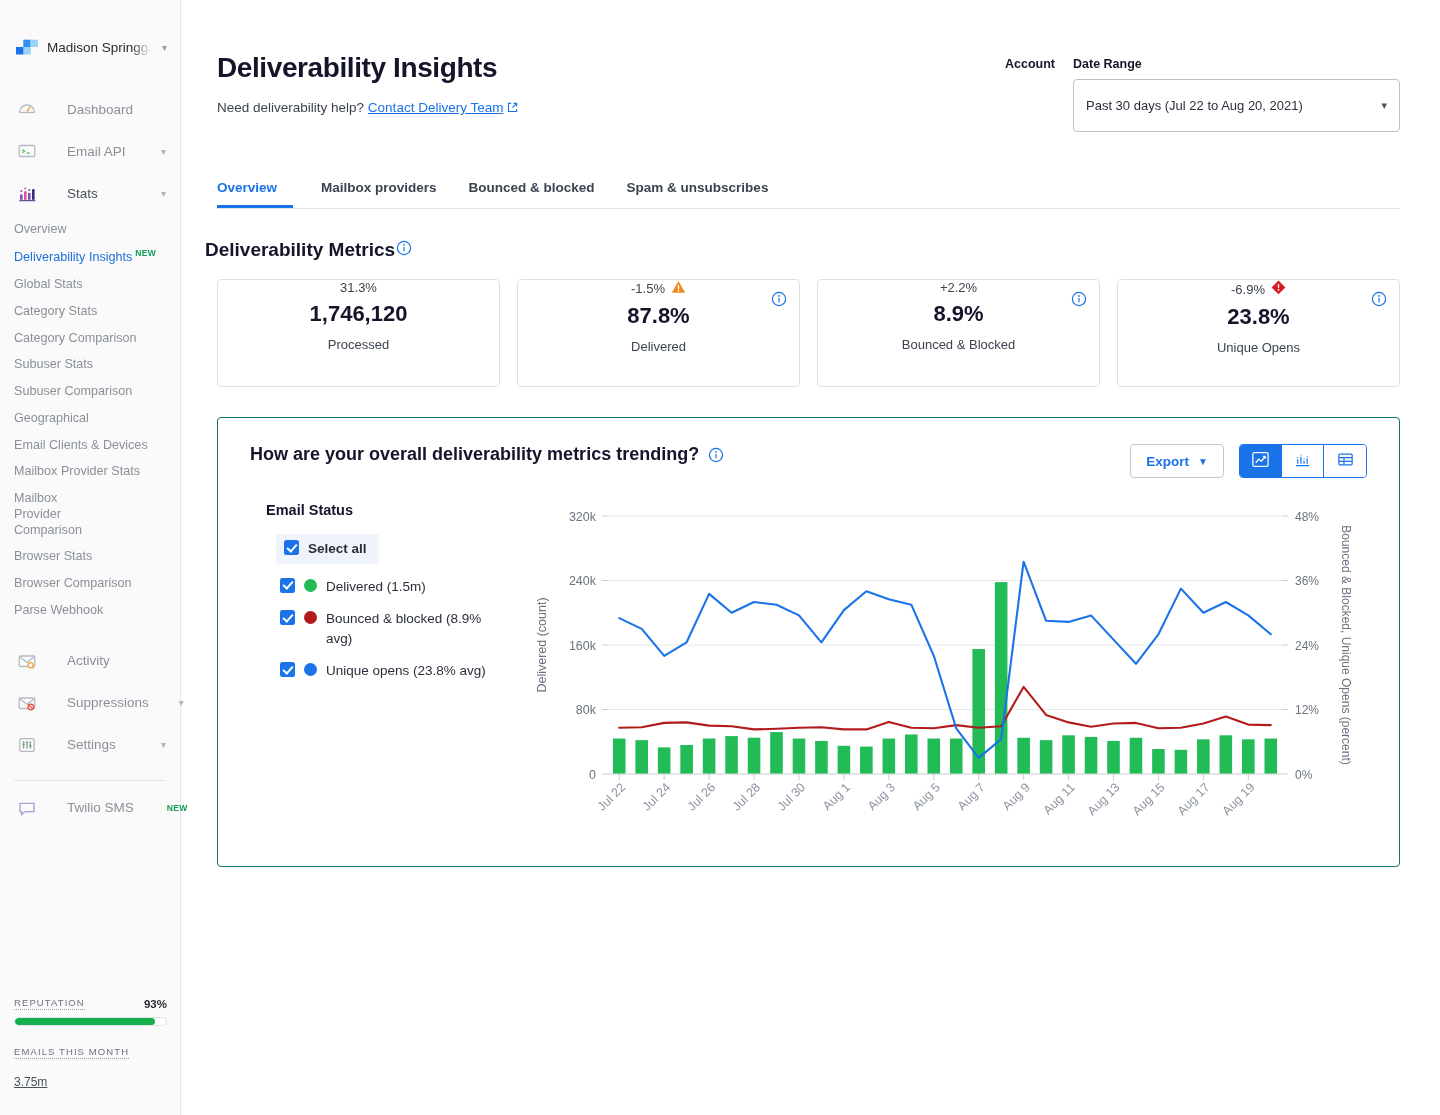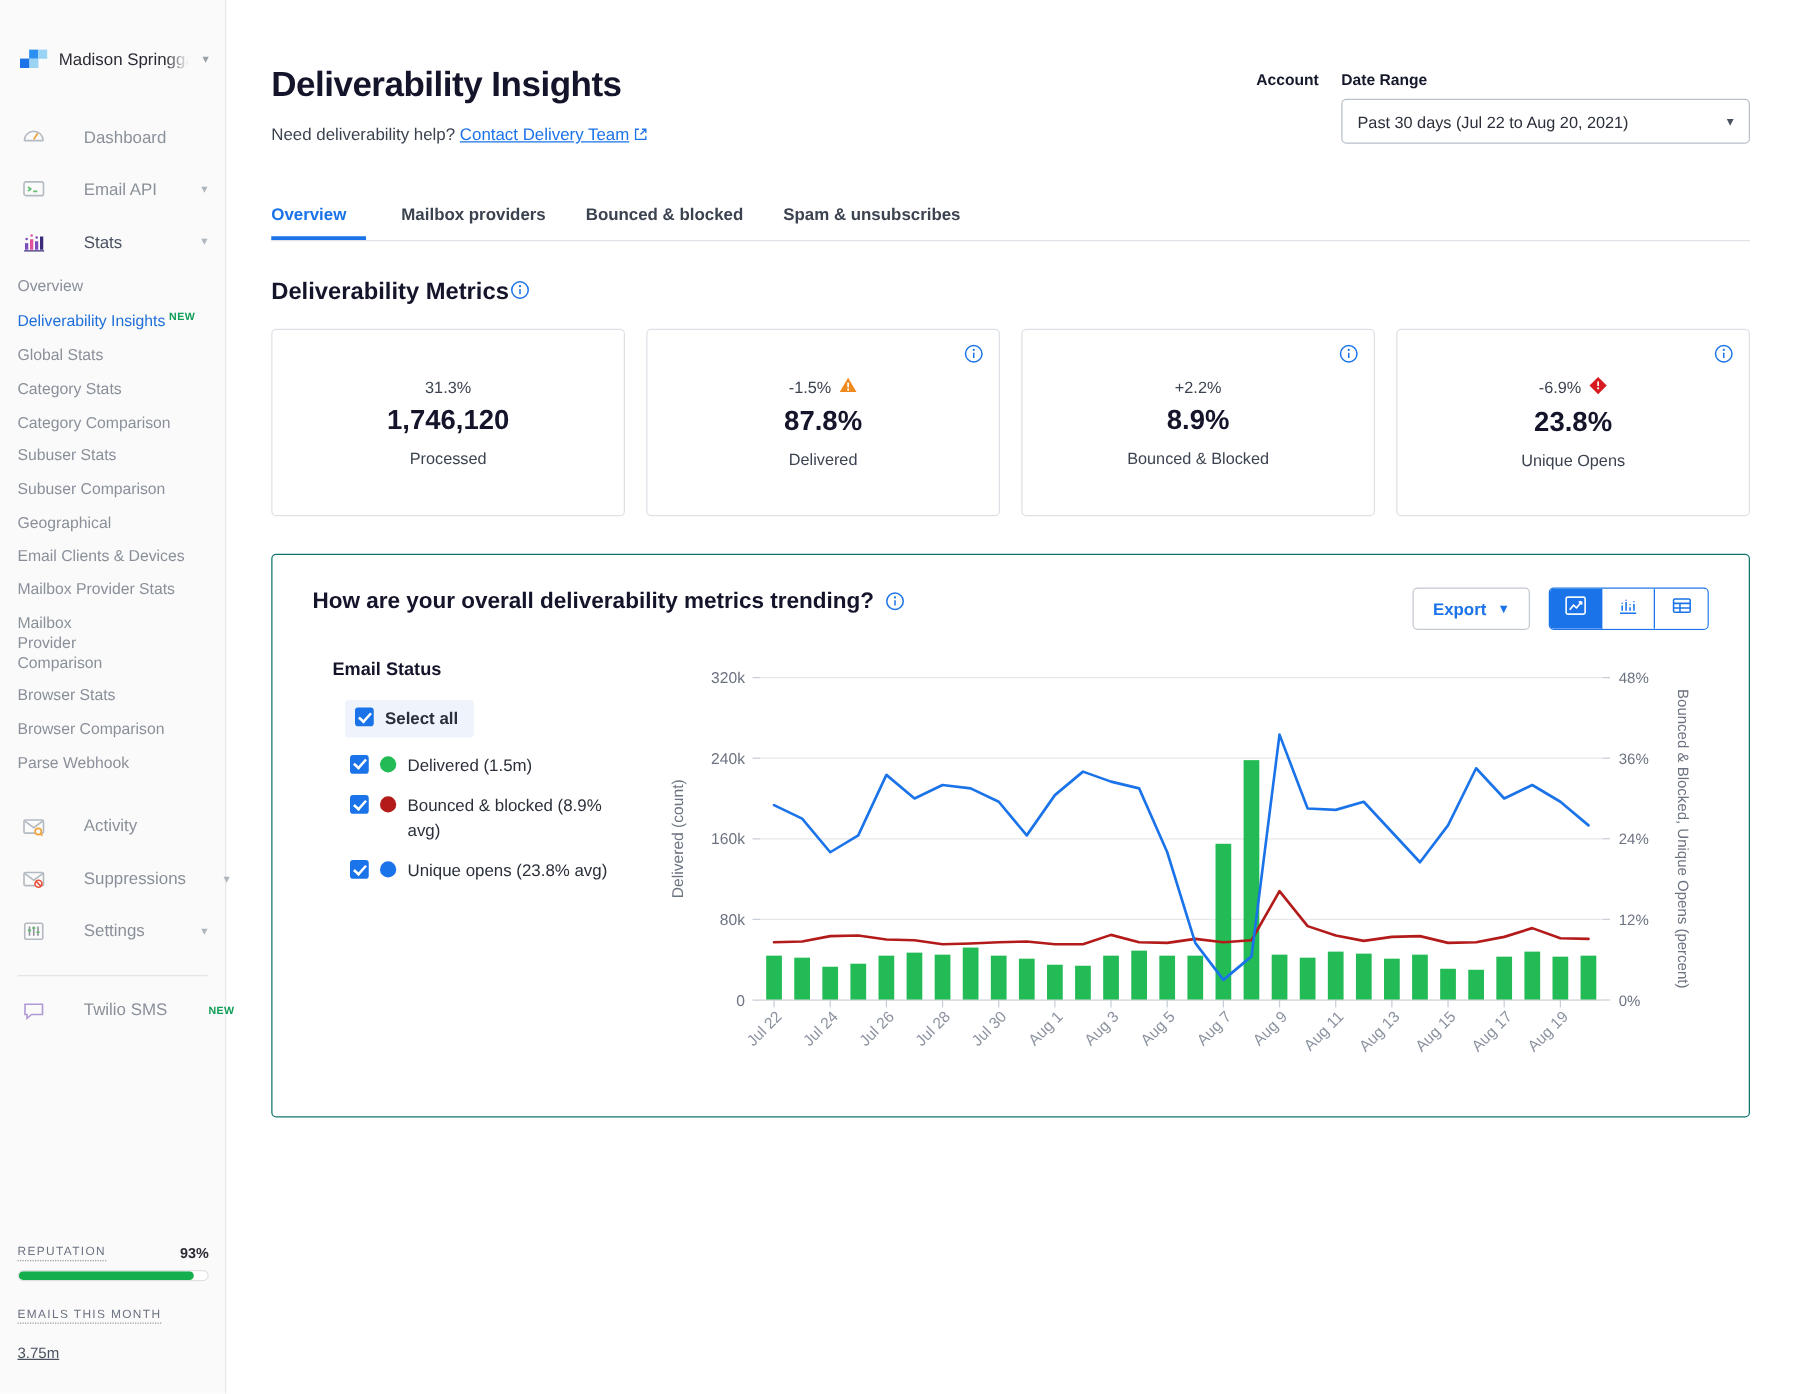--- a/index.html
+++ b/index.html
@@ -69,36 +69,36 @@
   .help-line { margin-top:16px; font-size:13.5px; color:#3c4350; }
   .help-link { color:#1a73e8; text-decoration:underline; cursor:pointer; }
   .ext-ico { display:inline-block; margin-left:4px; vertical-align:-1px; }
 
   .filters { display:flex; gap:18px; padding-top:5px; }
   .field-label { font-size:12.5px; font-weight:bold; color:#15192b; margin-bottom:8px; }
   .acct-box { width:281px; height:36px; border:1px solid #b9c0c9; border-radius:4px; display:flex; overflow:hidden; background:#fff; }
   .acct-input { flex:1; border:none; outline:none; font-size:13px; padding:0 12px; color:#2a2f3a; font-family:inherit; background:transparent; }
   .acct-clear { width:40px; border-left:1px solid #d9dde2; background:#fbfcfd; display:flex; align-items:center; justify-content:center;
                 color:#1a73e8; font-size:15px; cursor:pointer; font-weight:bold; }
-  .date-box { width:327px; height:36px; border:1px solid #b9c0c9; border-radius:4px; display:flex; align-items:center;
+  .date-box { width:327px; height:53px; border:1px solid #b9c0c9; border-radius:4px; display:flex; align-items:center;
               padding:0 12px; background:#fff; font-size:13px; color:#2a2f3a; cursor:pointer; }
   .date-box span.dv { flex:1; }
   .date-box .chev { color:#4a5260; font-size:11px; }
 
   .tabs { display:flex; gap:0; margin:38px 40px 0 36px; border-bottom:1px solid #dfe2e7; }
   .tab { padding:10px 16px 13px 16px; font-size:13.5px; font-weight:bold; color:#3c4350; cursor:pointer; white-space:nowrap; }
   .tab:first-child { padding-left:0; margin-right:12px; }
   .tab.active { color:#1a73e8; box-shadow:inset 0 -3px 0 0 #1a73e8; }
 
-  .section-head { display:flex; align-items:center; gap:1px; margin:30px 36px 0 36px; }
+  .section-head { display:flex; align-items:center; gap:1px; margin:30px 36px 0 24px; }
   .section-head h2 { font-size:19px; font-weight:bold; margin:0; color:#14142b; }
 
   .cards { display:flex; gap:17px; margin:18px 40px 0 36px; }
-  .card { flex:1; border:1px solid #dde1e6; border-radius:4px; background:#fff; height:150px;
-          position:relative; display:flex; flex-direction:column; align-items:center; justify-content:center; }
+  .card { flex:1; border:1px solid #dde1e6; border-radius:4px; background:#fff; height:108px;
+          position:relative; display:flex; flex-direction:column; align-items:center; justify-content:flex-start; }
   .card-info { position:absolute; top:11px; right:12px; }
   .card-delta { font-size:13px; color:#3c4350; display:flex; align-items:center; gap:6px; }
   .card-val { font-size:22px; font-weight:bold; margin-top:6px; color:#14142b; }
   .card-label { font-size:13px; color:#3c4350; margin-top:10px; }
 
   .panel { margin:30px 40px 0 36px; border:1px solid #0f766e; border-radius:4px; background:#fff; padding:26px 32px 30px 32px; }
   .panel-head { display:flex; align-items:flex-start; }
   .panel-title { font-size:18px; font-weight:bold; color:#14142b; margin:0; }
   .panel-head .spacer { flex:1; }
   .export-btn { display:flex; align-items:center; gap:9px; border:1px solid #c3c9d1; border-radius:4px;

